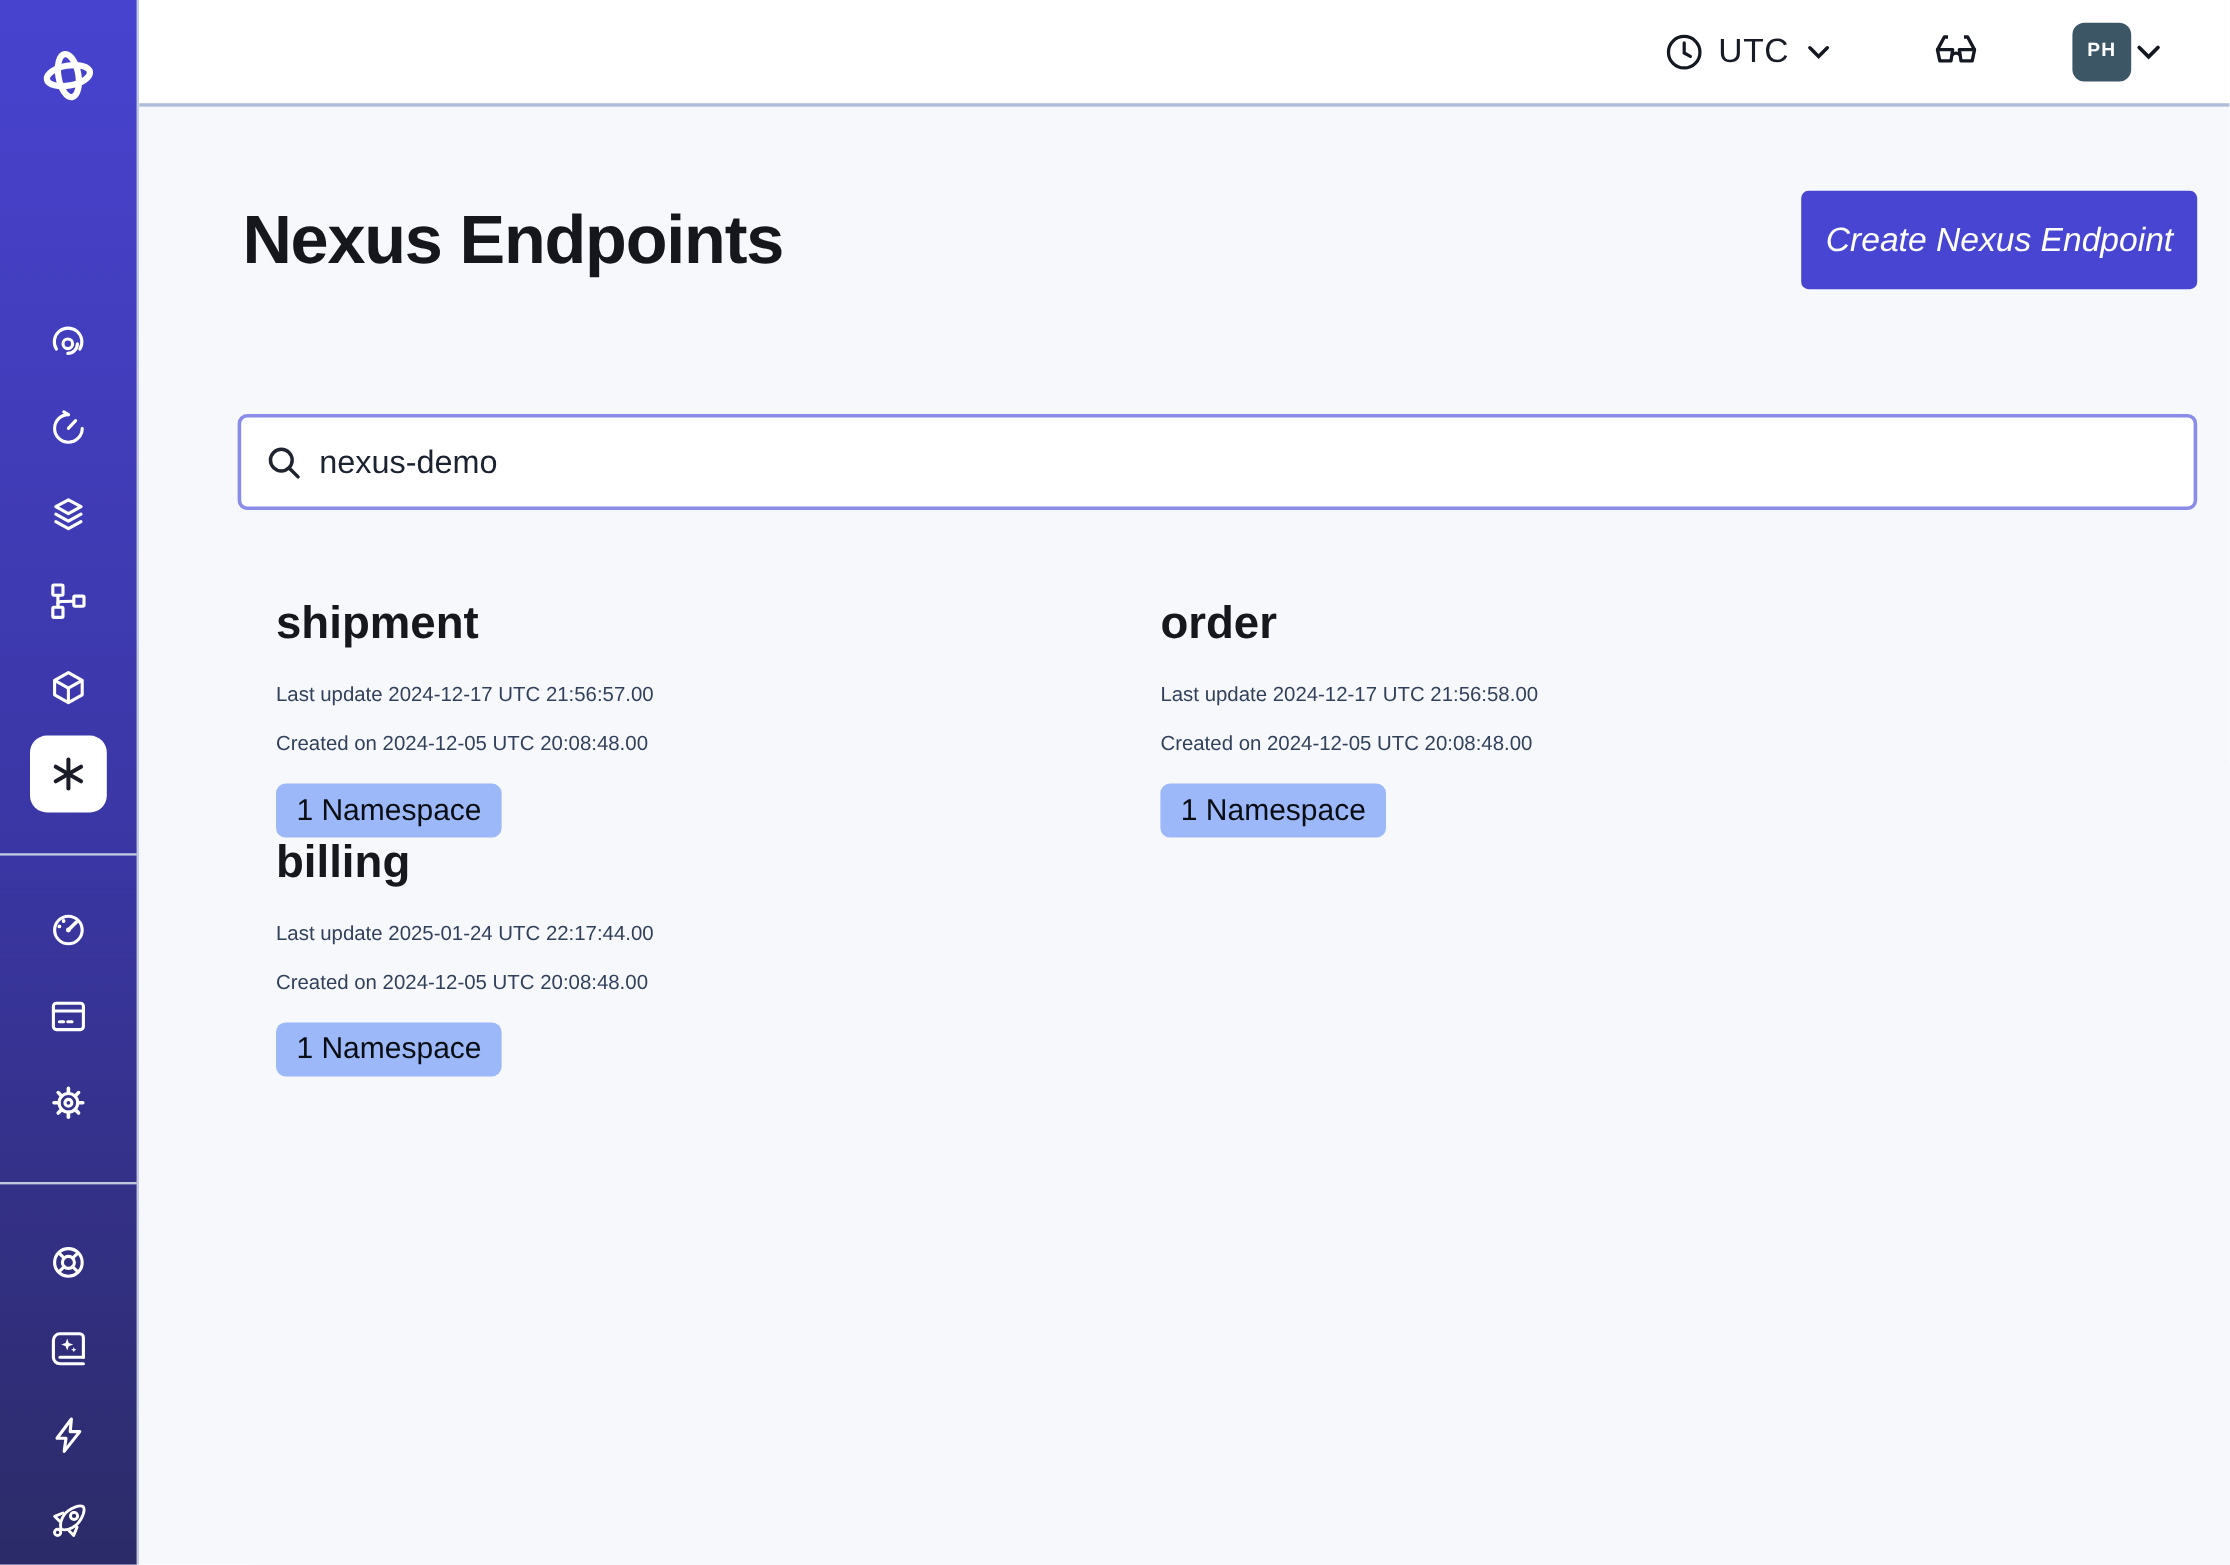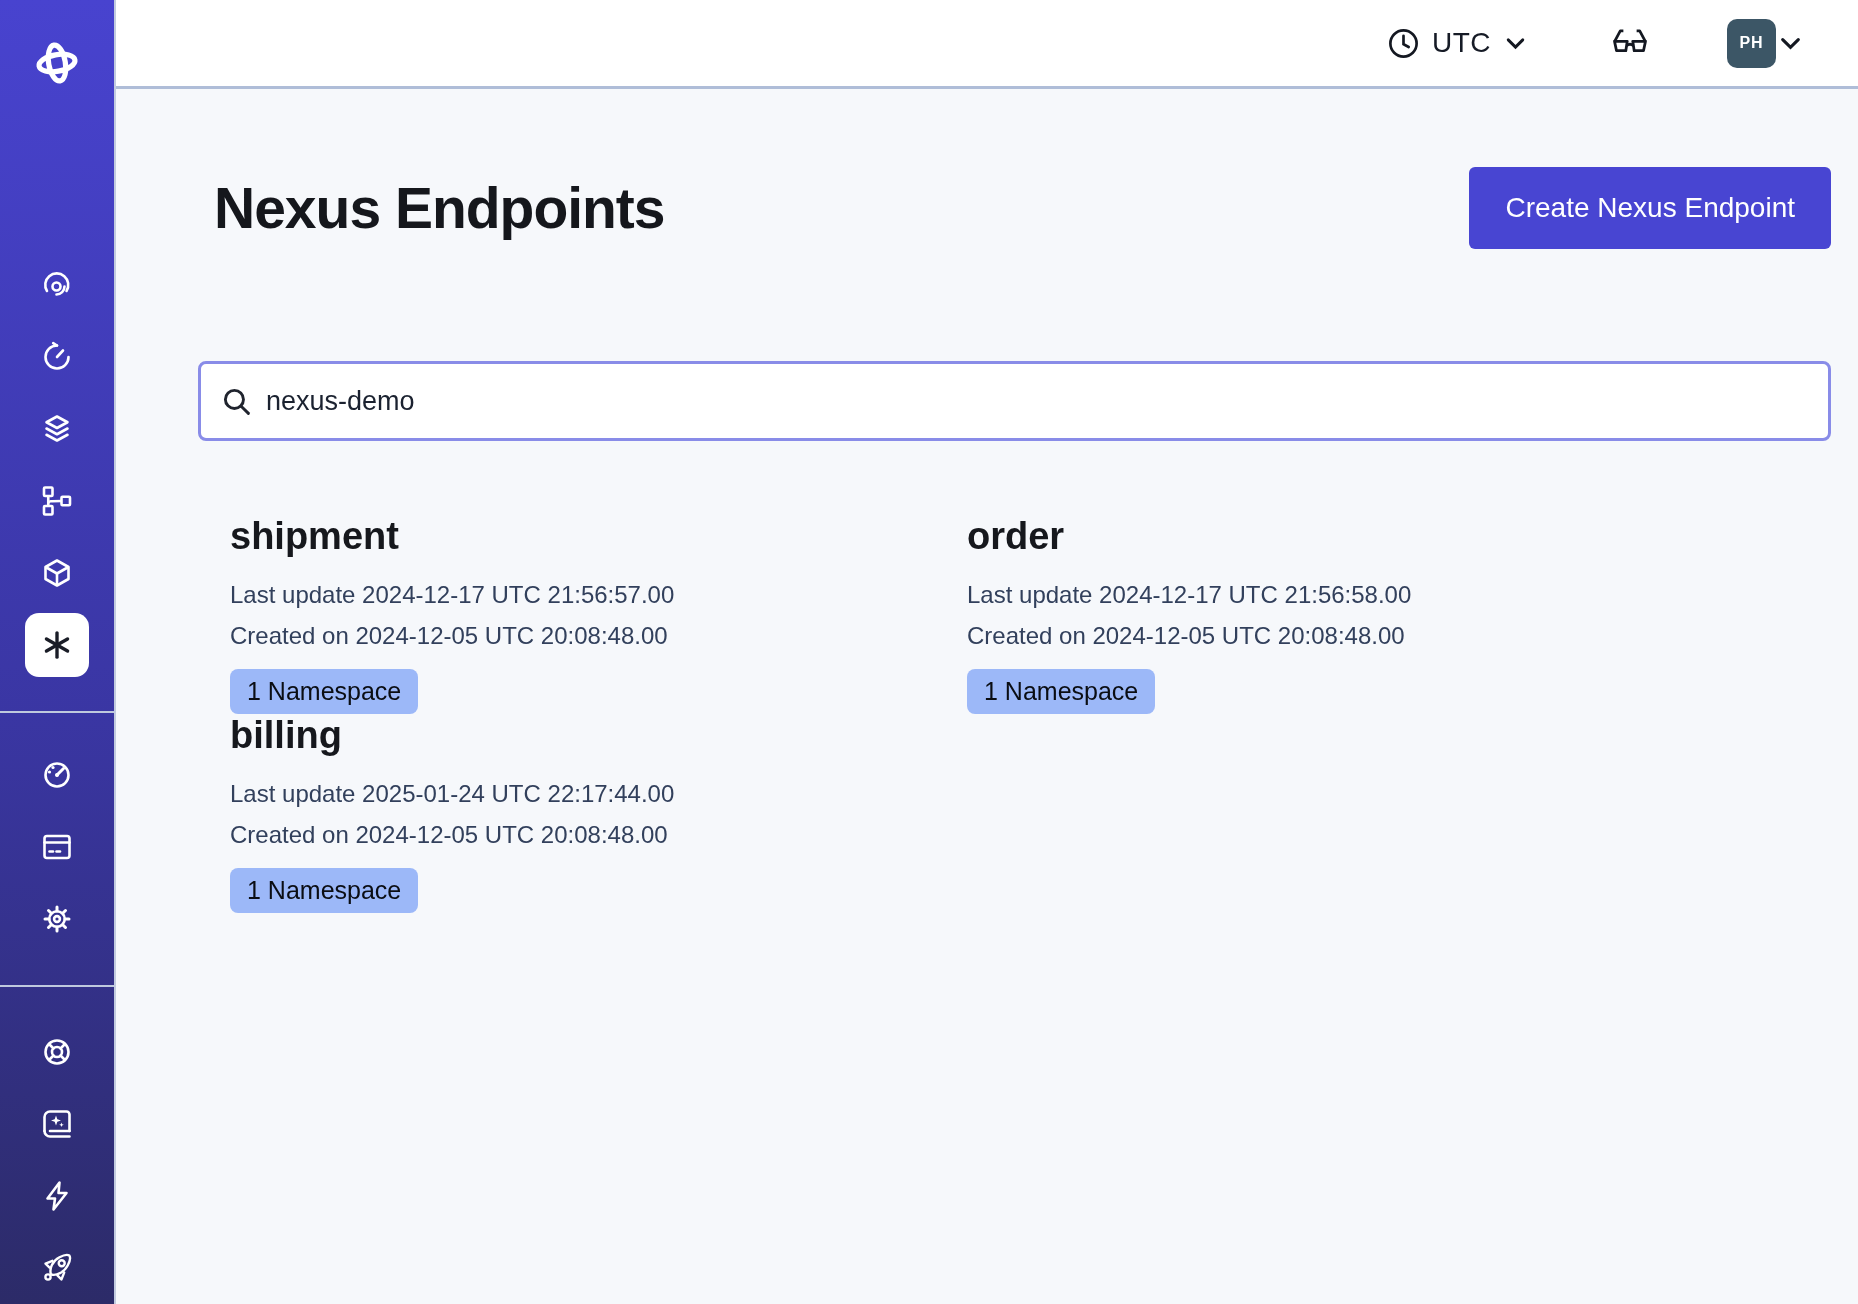--- a/index.html
+++ b/index.html
@@ -61,40 +61,40 @@
     width:49px;height:49px;border-radius:10px;background:var(--avatar-bg);
     color:#fff;font-size:16px;font-weight:700;letter-spacing:1px;
     display:flex;align-items:center;justify-content:center;
   }
   .icon-ink{color:#141821;}
 
   
   .content{flex:1;background:var(--content-bg);padding:0 27px 0 82px;overflow:hidden;}
   .page-header{margin-top:70px;display:flex;align-items:center;justify-content:space-between;}
   .page-title{
-    margin:16px;font-size:57px;font-weight:700;color:var(--ink);letter-spacing:-1px;
+    margin:4px;font-size:57px;font-weight:700;color:var(--ink);letter-spacing:-1px;
   }
   .create-btn{
-    height:82px;padding:0 36px;border:0;border-radius:6px;background:var(--accent);
-    color:#fff;font-size:28px;font-family:inherit;cursor:pointer;
+    height:82px;padding:0 20px;border:0;border-radius:6px;background:var(--accent);
+    color:#fff;font-size:28px;font-family:inherit;cursor:pointer;font-style:italic;
   }
   .search-box{
     margin-top:104px;height:80px;background:#fff;border:3px solid var(--search-border);
     border-radius:8px;display:flex;align-items:center;padding-left:20px;gap:14px;
   }
   .search-box input{
     flex:1;border:0;outline:none;background:transparent;height:100%;
     font-size:27px;color:#1B2230;font-family:inherit;padding:0;
   }
   .cards{
     margin-top:74px;display:grid;grid-template-columns:737px 737px;
   }
   .endpoint-card{padding-left:32px;cursor:pointer;}
   .endpoint-name{margin:0 0 16px 0;font-size:38px;font-weight:700;color:#16181D;}
-  .endpoint-line{margin:0;font-size:24px;line-height:41px;color:var(--date-text);}
+  .endpoint-line{margin:0;font-size:17px;line-height:41px;color:var(--date-text);}
   .ns-badge{
     display:inline-block;margin-top:13px;padding:8px 17px;border-radius:8px;
     background:var(--badge-bg);color:#0A0D13;font-size:25px;font-weight:400;
   }
 </style>
 </head>
 <body>
 
 <div class="app">
 

